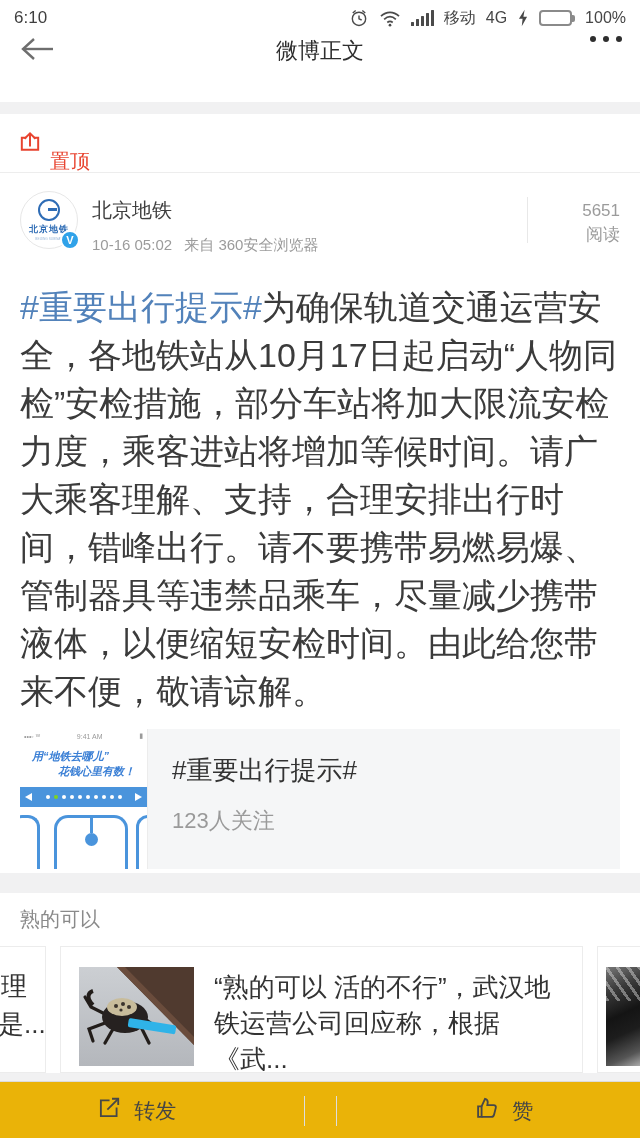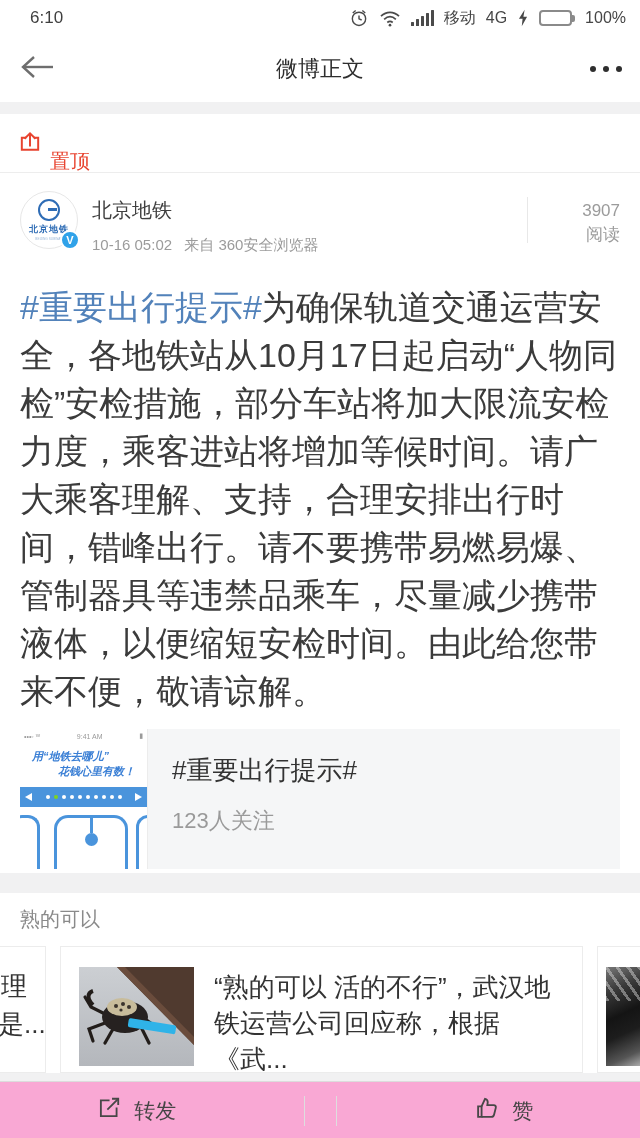--- a/index.html
+++ b/index.html
@@ -2,32 +2,32 @@
 <html><head>
 <meta charset="utf-8">
 <style>
   * { margin:0; padding:0; box-sizing:border-box; }
   html,body { width:640px; height:1138px; overflow:hidden; background:#fff;
     font-family:"Liberation Sans","DejaVu Sans",sans-serif; color:#333; }
   .screen { width:640px; height:1138px; position:relative; background:#fff; }
 
   
   .status-bar { height:36px; display:flex; align-items:center; padding:0 14px; background:#fff; }
-  .sb-time { font-size:17px; color:#3f3f3f;margin-left:16px; }
+  .sb-time { font-size:17px; color:#3f3f3f; }
   .sb-right { margin-left:auto; display:flex; align-items:center; gap:10px; color:#464646; font-size:16px; }
   .sb-icon svg { display:block; }
   .sig-bars { display:flex; align-items:flex-end; gap:2px; height:16px; }
   .sig-bars i { width:3px; background:#4a4a4a; display:block; border-radius:0.5px; }
   .battery { display:flex; align-items:center; }
   .batt-body { width:33px; height:16px; border:2px solid #8a8a8a; border-radius:4px; padding:1px; }
   .batt-fill { width:100%; height:100%; background:#5cc224; border-radius:2px; }
   .batt-nub { width:3px; height:7px; background:#8a8a8a; border-radius:0 2px 2px 0; }
 
   
-  .nav-bar { height:66px; background:#fff; display:flex; align-items:center; padding:0 18px; position:relative; }
+  .nav-bar { height:66px; background:#fff; display:flex; padding:0 18px; position:relative; }
   .nav-title { position:absolute; left:0; right:0; text-align:center; font-size:22px; color:#2e2e2e; }
   .nav-more { margin-left:auto; display:flex; gap:7px; }
   .nav-more i { width:6px; height:6px; border-radius:50%; background:#2e2e2e; display:block; }
 
   .gap { background:#f1f1f2; }
   .gap1 { height:12px; }
 
   
   .pinned { height:59px; background:#fff; display:flex; align-items:center; padding:0 18px;
     border-bottom:1px solid #ededed; }
@@ -99,21 +99,21 @@
   .rc-right { left:597px; width:60px; }
   .train { margin:20px 0 0 8px; width:48px; height:99px;
     background:linear-gradient(155deg,#777 0%,#3a3a3a 22%,#141414 45%,#1d1d1d 62%,#555 82%,#cfcfcf 100%);
     position:relative; overflow:hidden; }
   .train::before { content:""; position:absolute; left:0; top:0; right:0; height:34px;
     background:repeating-linear-gradient(55deg, rgba(220,220,220,.45) 0 3px, transparent 3px 9px); }
 
   .bottom-strip { height:8px; background:#f1f1f2; }
 
   
-  .bottom-bar { height:58px; background:#f9a8d4; border-top:1px solid #dcdcdc; display:flex; align-items:center;gap:31px; }
+  .bottom-bar { height:58px; background:#eab308; border-top:1px solid #dcdcdc; display:flex; align-items:center;gap:31px; }
   .bb-item { flex:1; display:flex; align-items:center; justify-content:center; gap:12px;
     font-size:21px; color:#454545; height:100%; }
   .bb-div { width:1px; height:30px; background:#dedede; }
 </style>
 </head>
 <body>
 
 <div class="screen">
 
   <div class="status-bar">
@@ -195,21 +195,21 @@
       </div>
       <div class="ph-mid">
         <div class="author-name">北京地铁</div>
         <div class="post-meta">
           <span>10-16 05:02</span>
           <span>来自 360安全浏览器</span>
         </div>
       </div>
       <div class="reads-div"></div>
       <div class="reads">
-        <div>3907</div>
+        <div>5651</div>
         <div>阅读</div>
       </div>
     </div>
 
     <div class="post-body"><span class="hashtag">#重要出行提示#</span><span>为确保轨道交通运营安全，各地铁站从10月17日起启动“人物同检”安检措施，部分车站将加大限流安检力度，乘客进站将增加等候时间。请广大乘客理解、支持，合理安排出行时间，错峰出行。请不要携带易燃易爆、管制器具等违禁品乘车，尽量减少携带液体，以便缩短安检时间。由此给您带来不便，敬请谅解。</span></div>
 
     <div class="topic-card">
       <div class="thumb">
         <div class="th-status">
           <span>•••◦ ᵂ</span>

